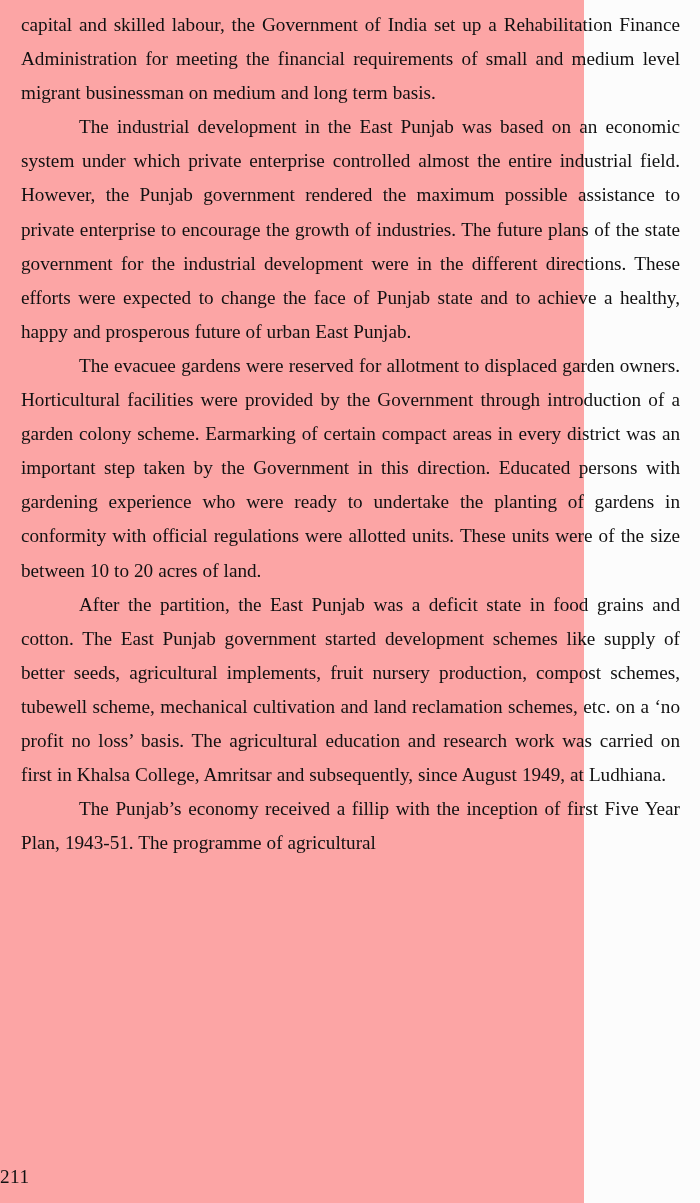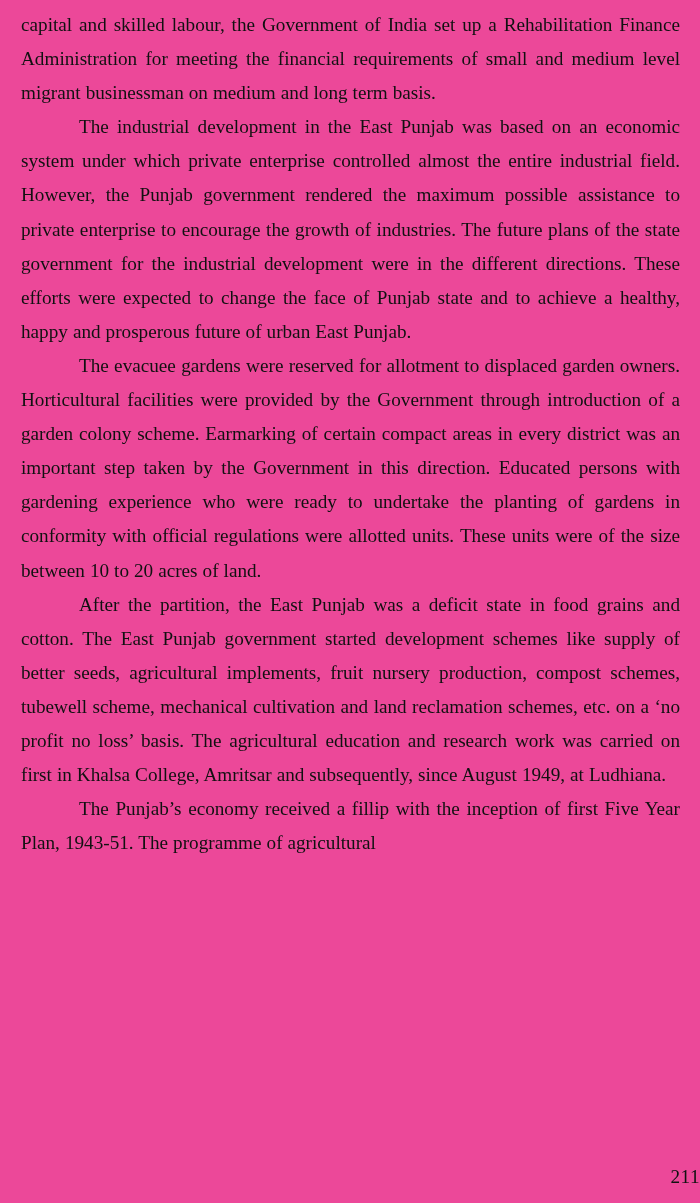--- a/index.html
+++ b/index.html
@@ -13,23 +13,23 @@
     background: #fcfcfc;
     font-family: "Liberation Serif", "DejaVu Serif", serif;
     color: #111111;
     overflow: hidden;
     position: relative;
   }
   .page {
     position: absolute;
     left: 0;
     top: 0;
-    width: 700px;
+    width: 584px;
     height: 1203px;
-    background: #ec4899;
+    background: #fca5a5;
   }
   .text-column {
     position: absolute;
     left: 21px;
     top: 8px;
     width: 659px;
   }
   .para {
     margin: 0;
     padding: 0;
@@ -47,21 +47,21 @@
     text-indent: 0;
   }
   .para.indented {
     text-indent: 58px;
   }
   .page-number {
     position: absolute;
     left: 0;
     top: 1160px;
     width: 700px;
-    text-align: right;
+    text-align: left;
     font-size: 19.2px;
     line-height: 34.1px;
     color: #111111;
     letter-spacing: 0.5px;
   }
 </style>
 </head>
 <body>
 
 <div class="page">

